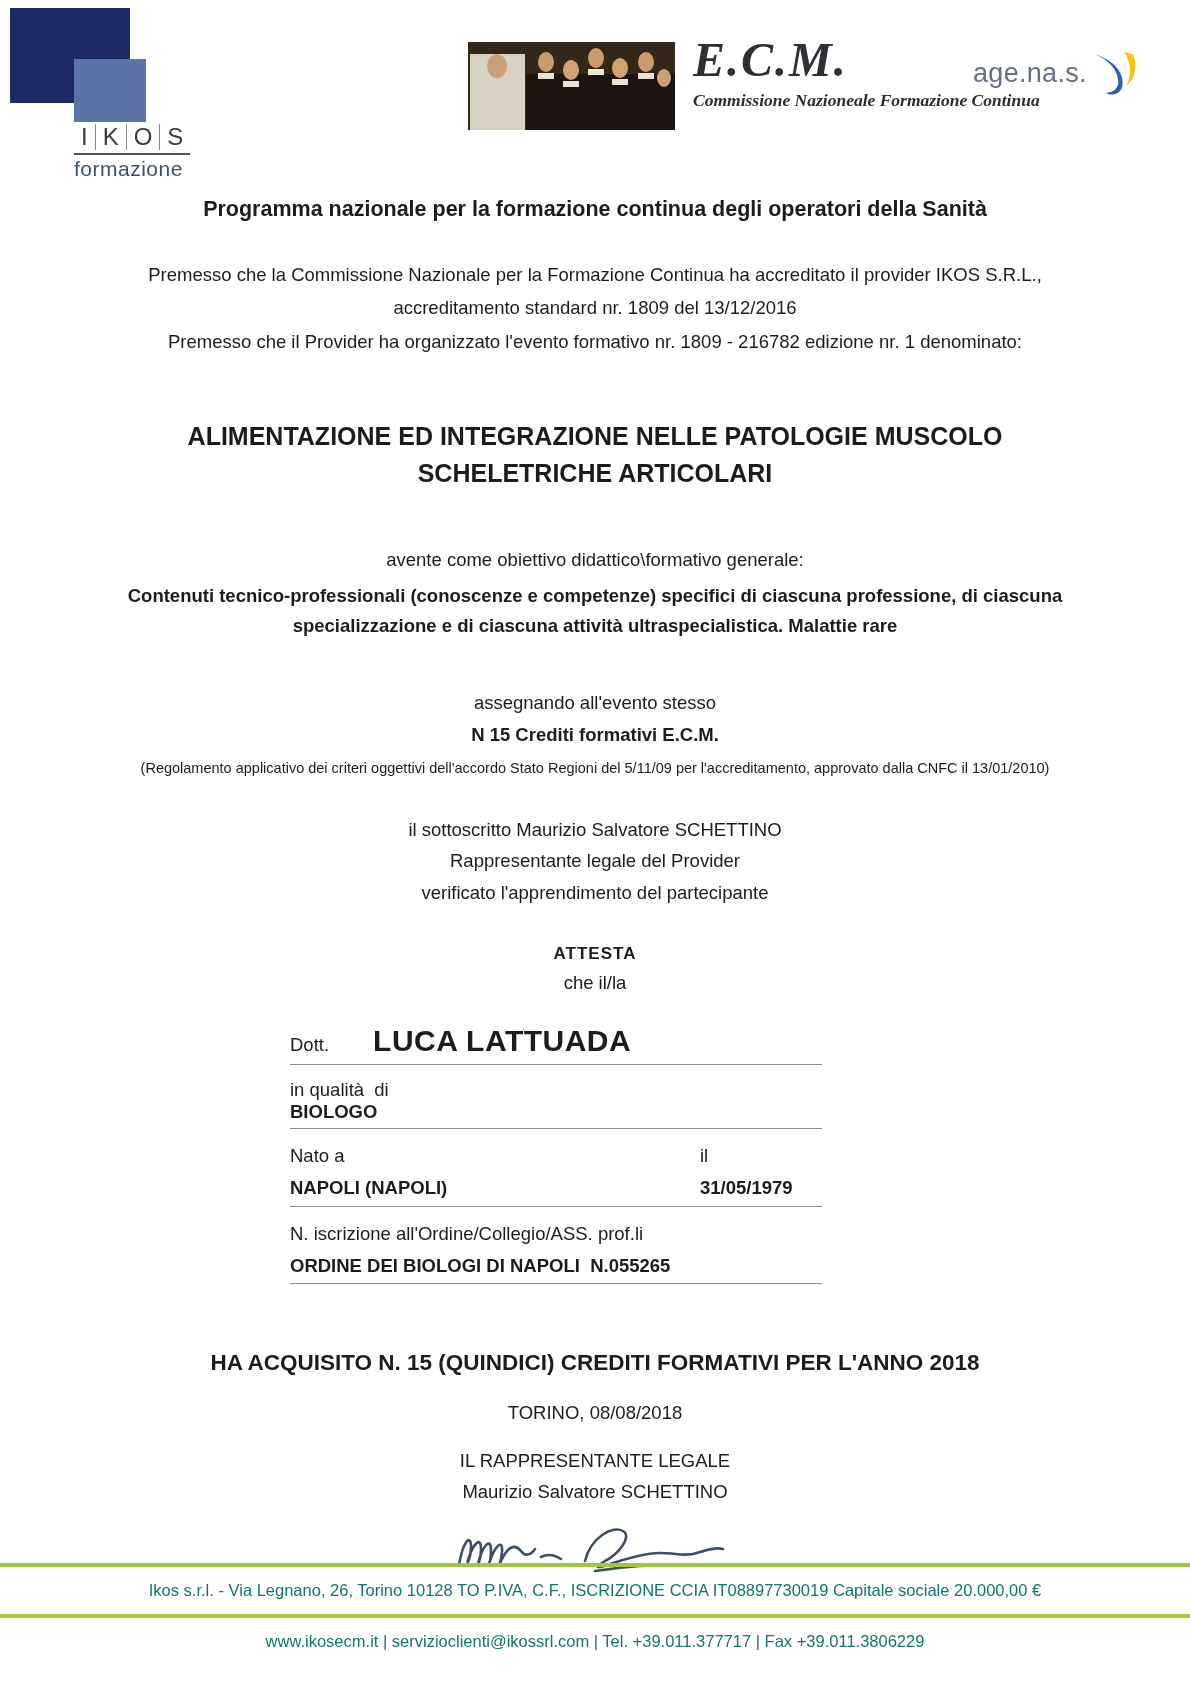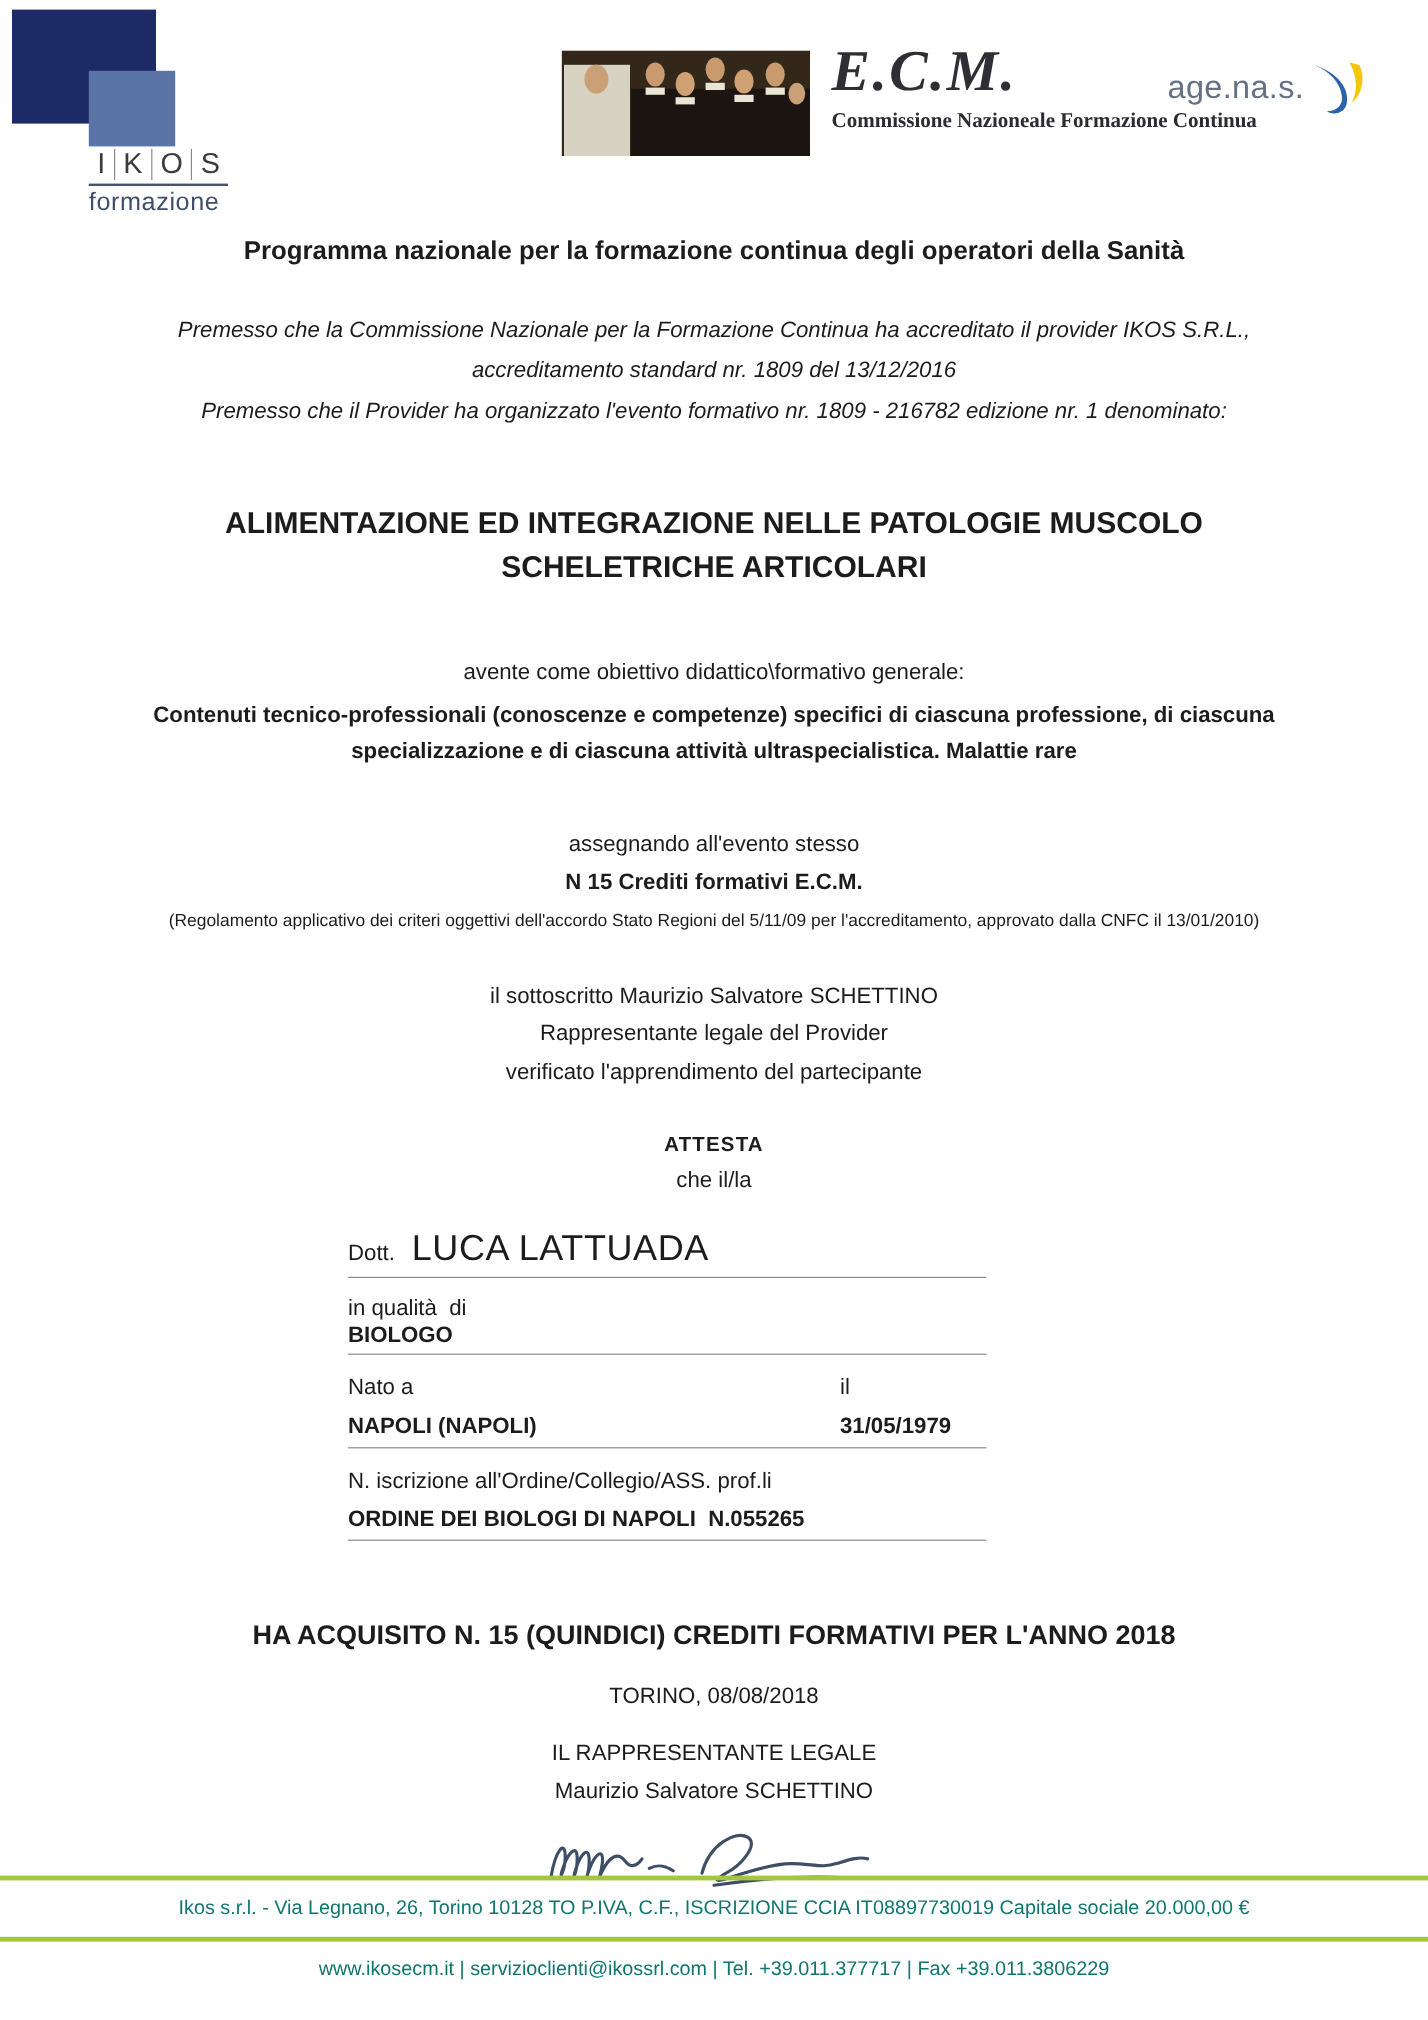--- a/index.html
+++ b/index.html
@@ -22,46 +22,46 @@
   .ikos-letter { padding:0 7px; line-height:1.1; }
   .ikos-letter + .ikos-letter { border-left:1.5px solid #8a8a8a; }
   .ikos-sub { margin-left:64px; margin-top:2px; font-size:21px; color:#3f4f6b; letter-spacing:0.5px; }
   .ecm-painting { position:absolute; left:468px; top:42px; line-height:0; }
   .ecm-text { position:absolute; left:693px; top:34px; }
   .ecm-title {
     font-family:"Liberation Serif", serif; font-style:italic; font-weight:bold;
     font-size:48px; color:#2e2e34; letter-spacing:2px; line-height:1.1;
   }
   .ecm-sub {
-    font-family:"Liberation Serif", serif; font-weight:bold;
+    font-family:"Liberation Serif", serif; font-style:italic; font-weight:bold;
     font-size:17.5px; color:#2b2b33; white-space:nowrap; margin-top:3px;
   }
   .agenas { position:absolute; left:973px; top:50px; display:flex; align-items:flex-start; }
   .agenas-label { font-size:27px; color:#667085; margin-top:8px; letter-spacing:0.3px; }
   .agenas-mark { margin-left:2px; line-height:0; }
   
   .content { text-align:center; font-size:18.5px; color:#1c1c1c; }
   .doc-title { margin-top:12px; font-size:21.5px; font-weight:bold; }
-  .premise { margin-top:36px;font-style:italic; }
+  .premise { margin-top:36px; }
   .premise p { line-height:1.8; }
   .event-title { margin:60px auto 0; max-width:880px; font-size:25px; font-weight:bold; line-height:1.5; }
   .objective-intro { margin-top:56px; }
   .objective { margin:10px auto 0; max-width:975px; font-weight:bold; line-height:1.65; }
   .assigning { margin-top:50px; }
   .credits { margin-top:10px; font-weight:bold; }
   .regulation { margin-top:14px; font-size:14.5px; }
   .undersigned-block { margin-top:38px; }
   .undersigned-block p { line-height:1.7; }
   .attesta { margin-top:36px; font-size:17px; font-weight:bold; letter-spacing:1px; }
   .che { margin-top:8px; }
   
   .form { width:532px; margin:30px 0 0 290px; text-align:left; font-size:18.5px; }
   .u-line { border-bottom:1.5px solid #8c8c8c; }
   .row-name { display:flex; align-items:baseline; padding-bottom:6px; }
-  .recipient-name { font-size:30px; font-weight:normal; margin-left:14px; letter-spacing:0.5px;text-align:right; }
+  .recipient-name { font-size:30px; font-weight:bold; margin-left:44px; letter-spacing:0.5px;text-align:right; }
   .row-quality { margin-top:14px; }
   .row-profession { margin-top:0; padding-bottom:5px; font-weight:bold; }
   .row-flex { display:flex; }
   .cell1 { width:410px; }
   .row-born { margin-top:16px; }
   .row-birth { margin-top:10px; padding-bottom:7px; font-weight:bold; }
   .row-reg-label { margin-top:16px; }
   .row-reg { margin-top:10px; padding-bottom:6px; font-weight:bold; }
   .ws { white-space:pre-wrap; }
   

